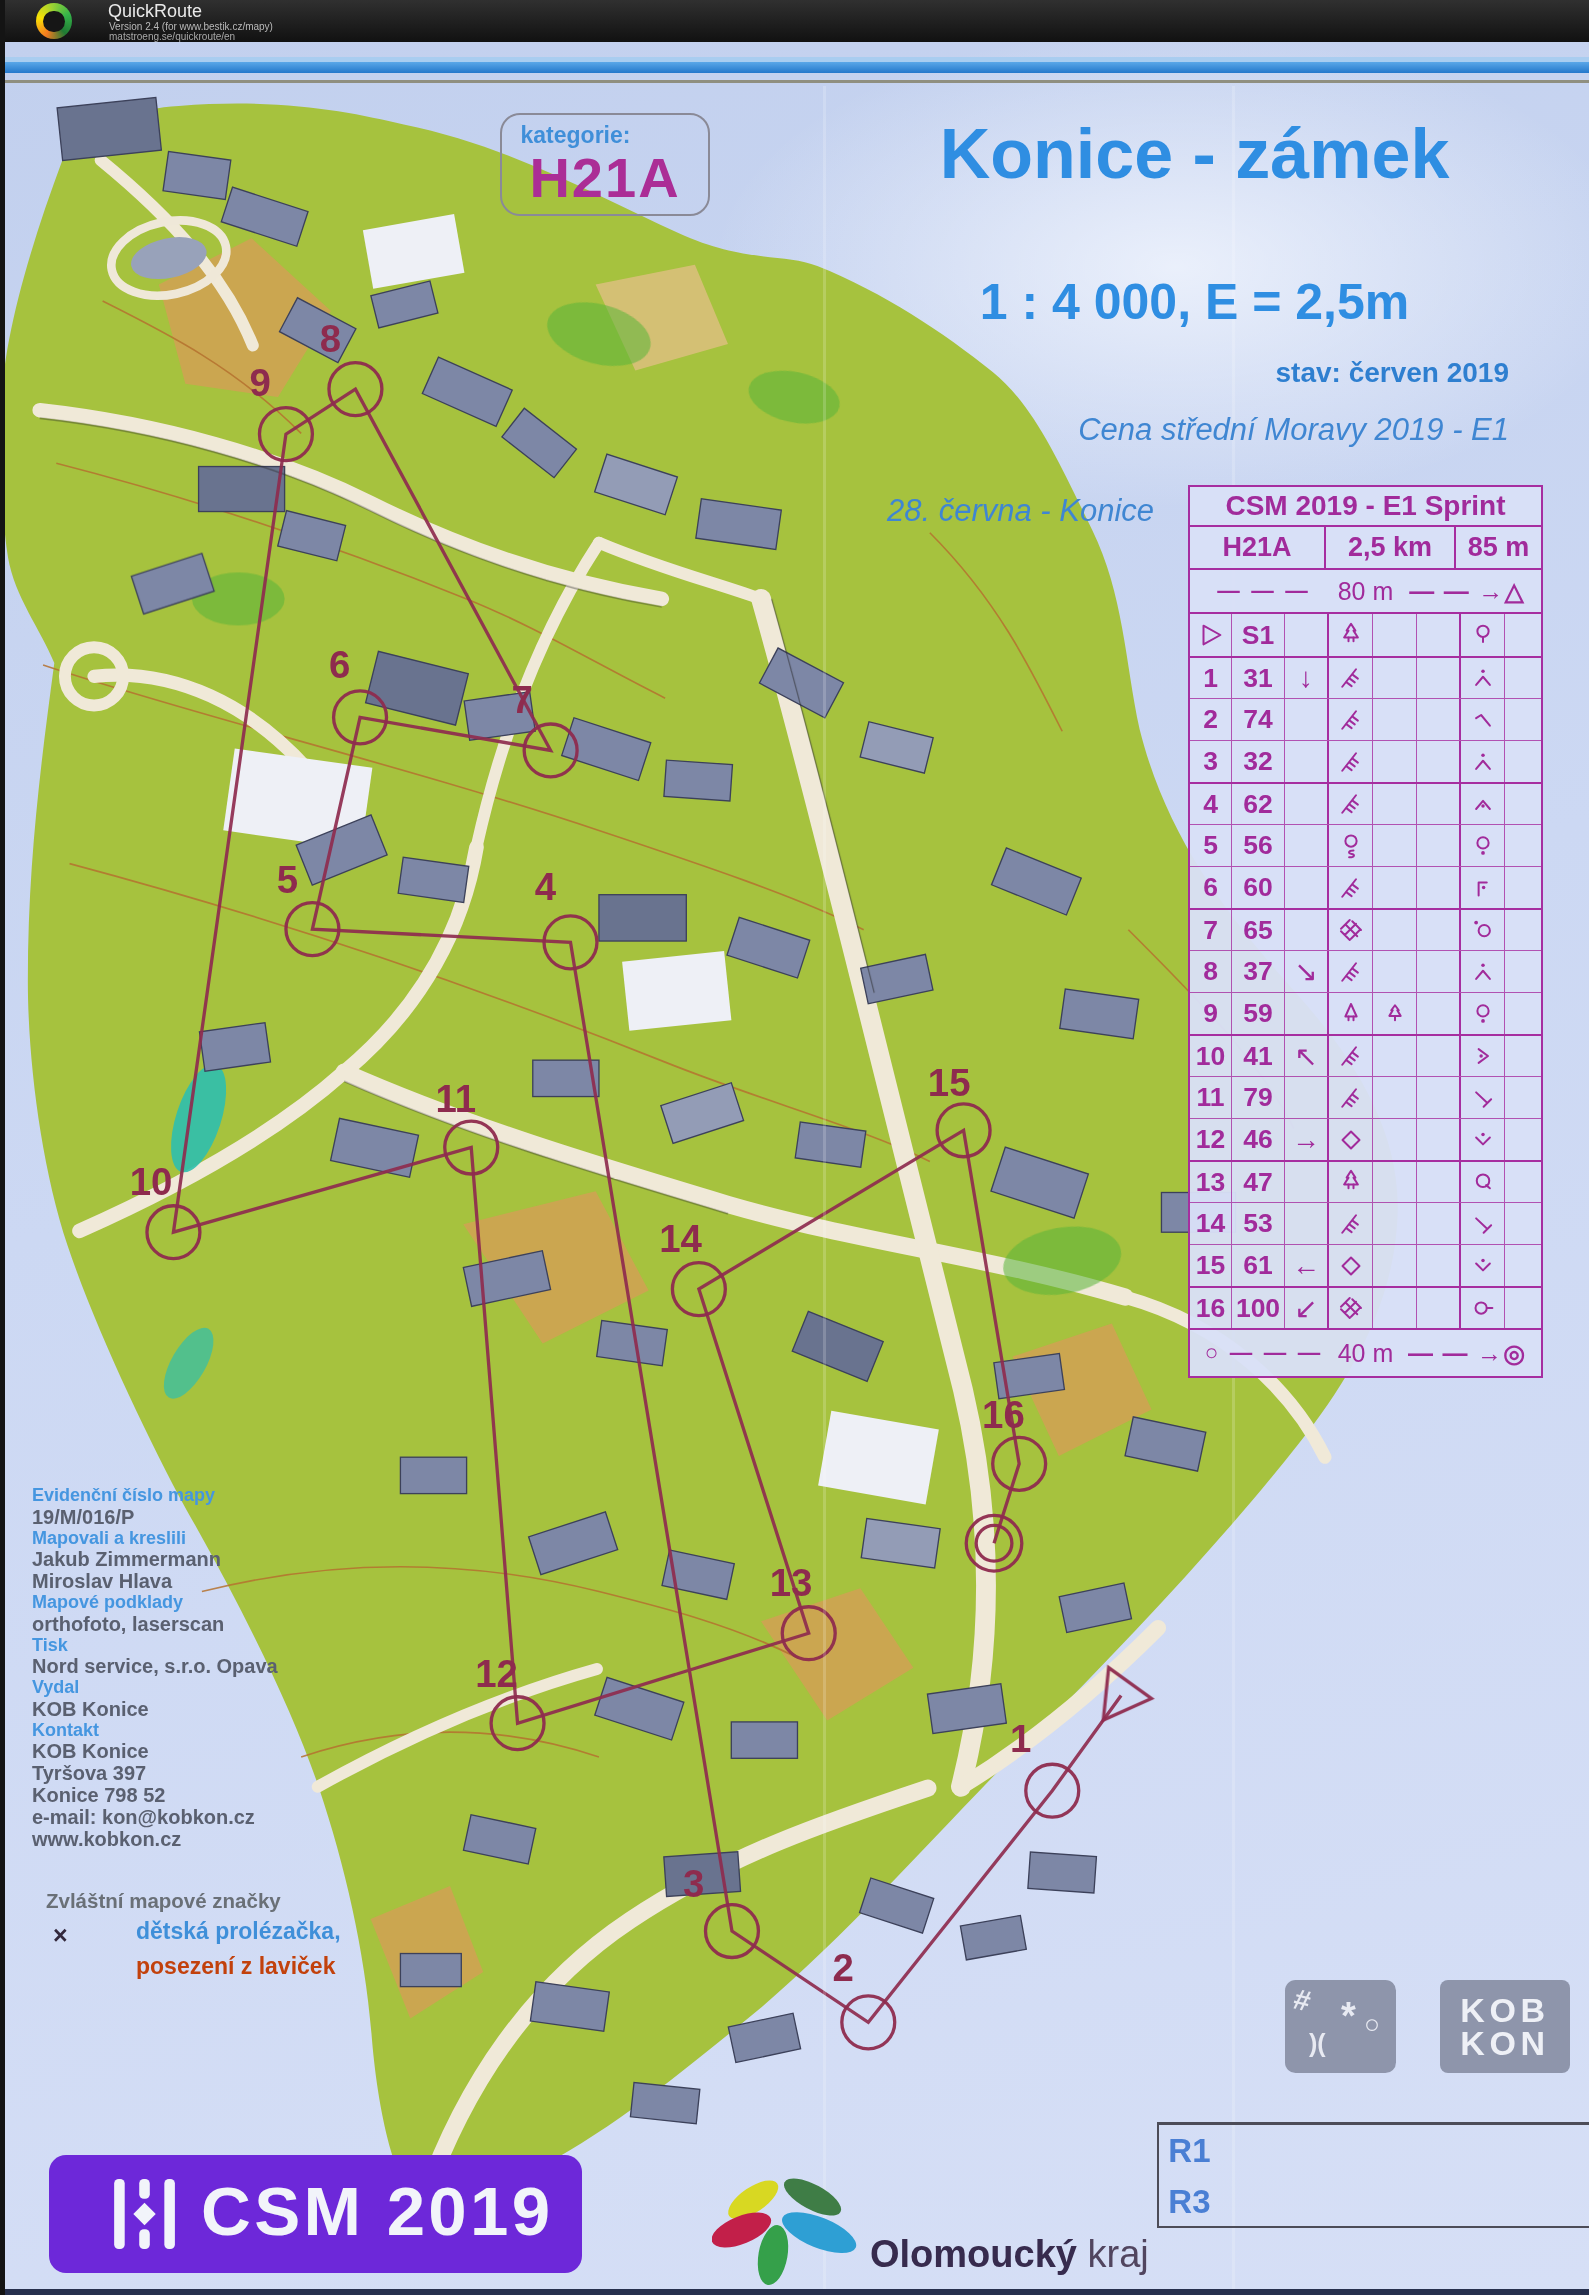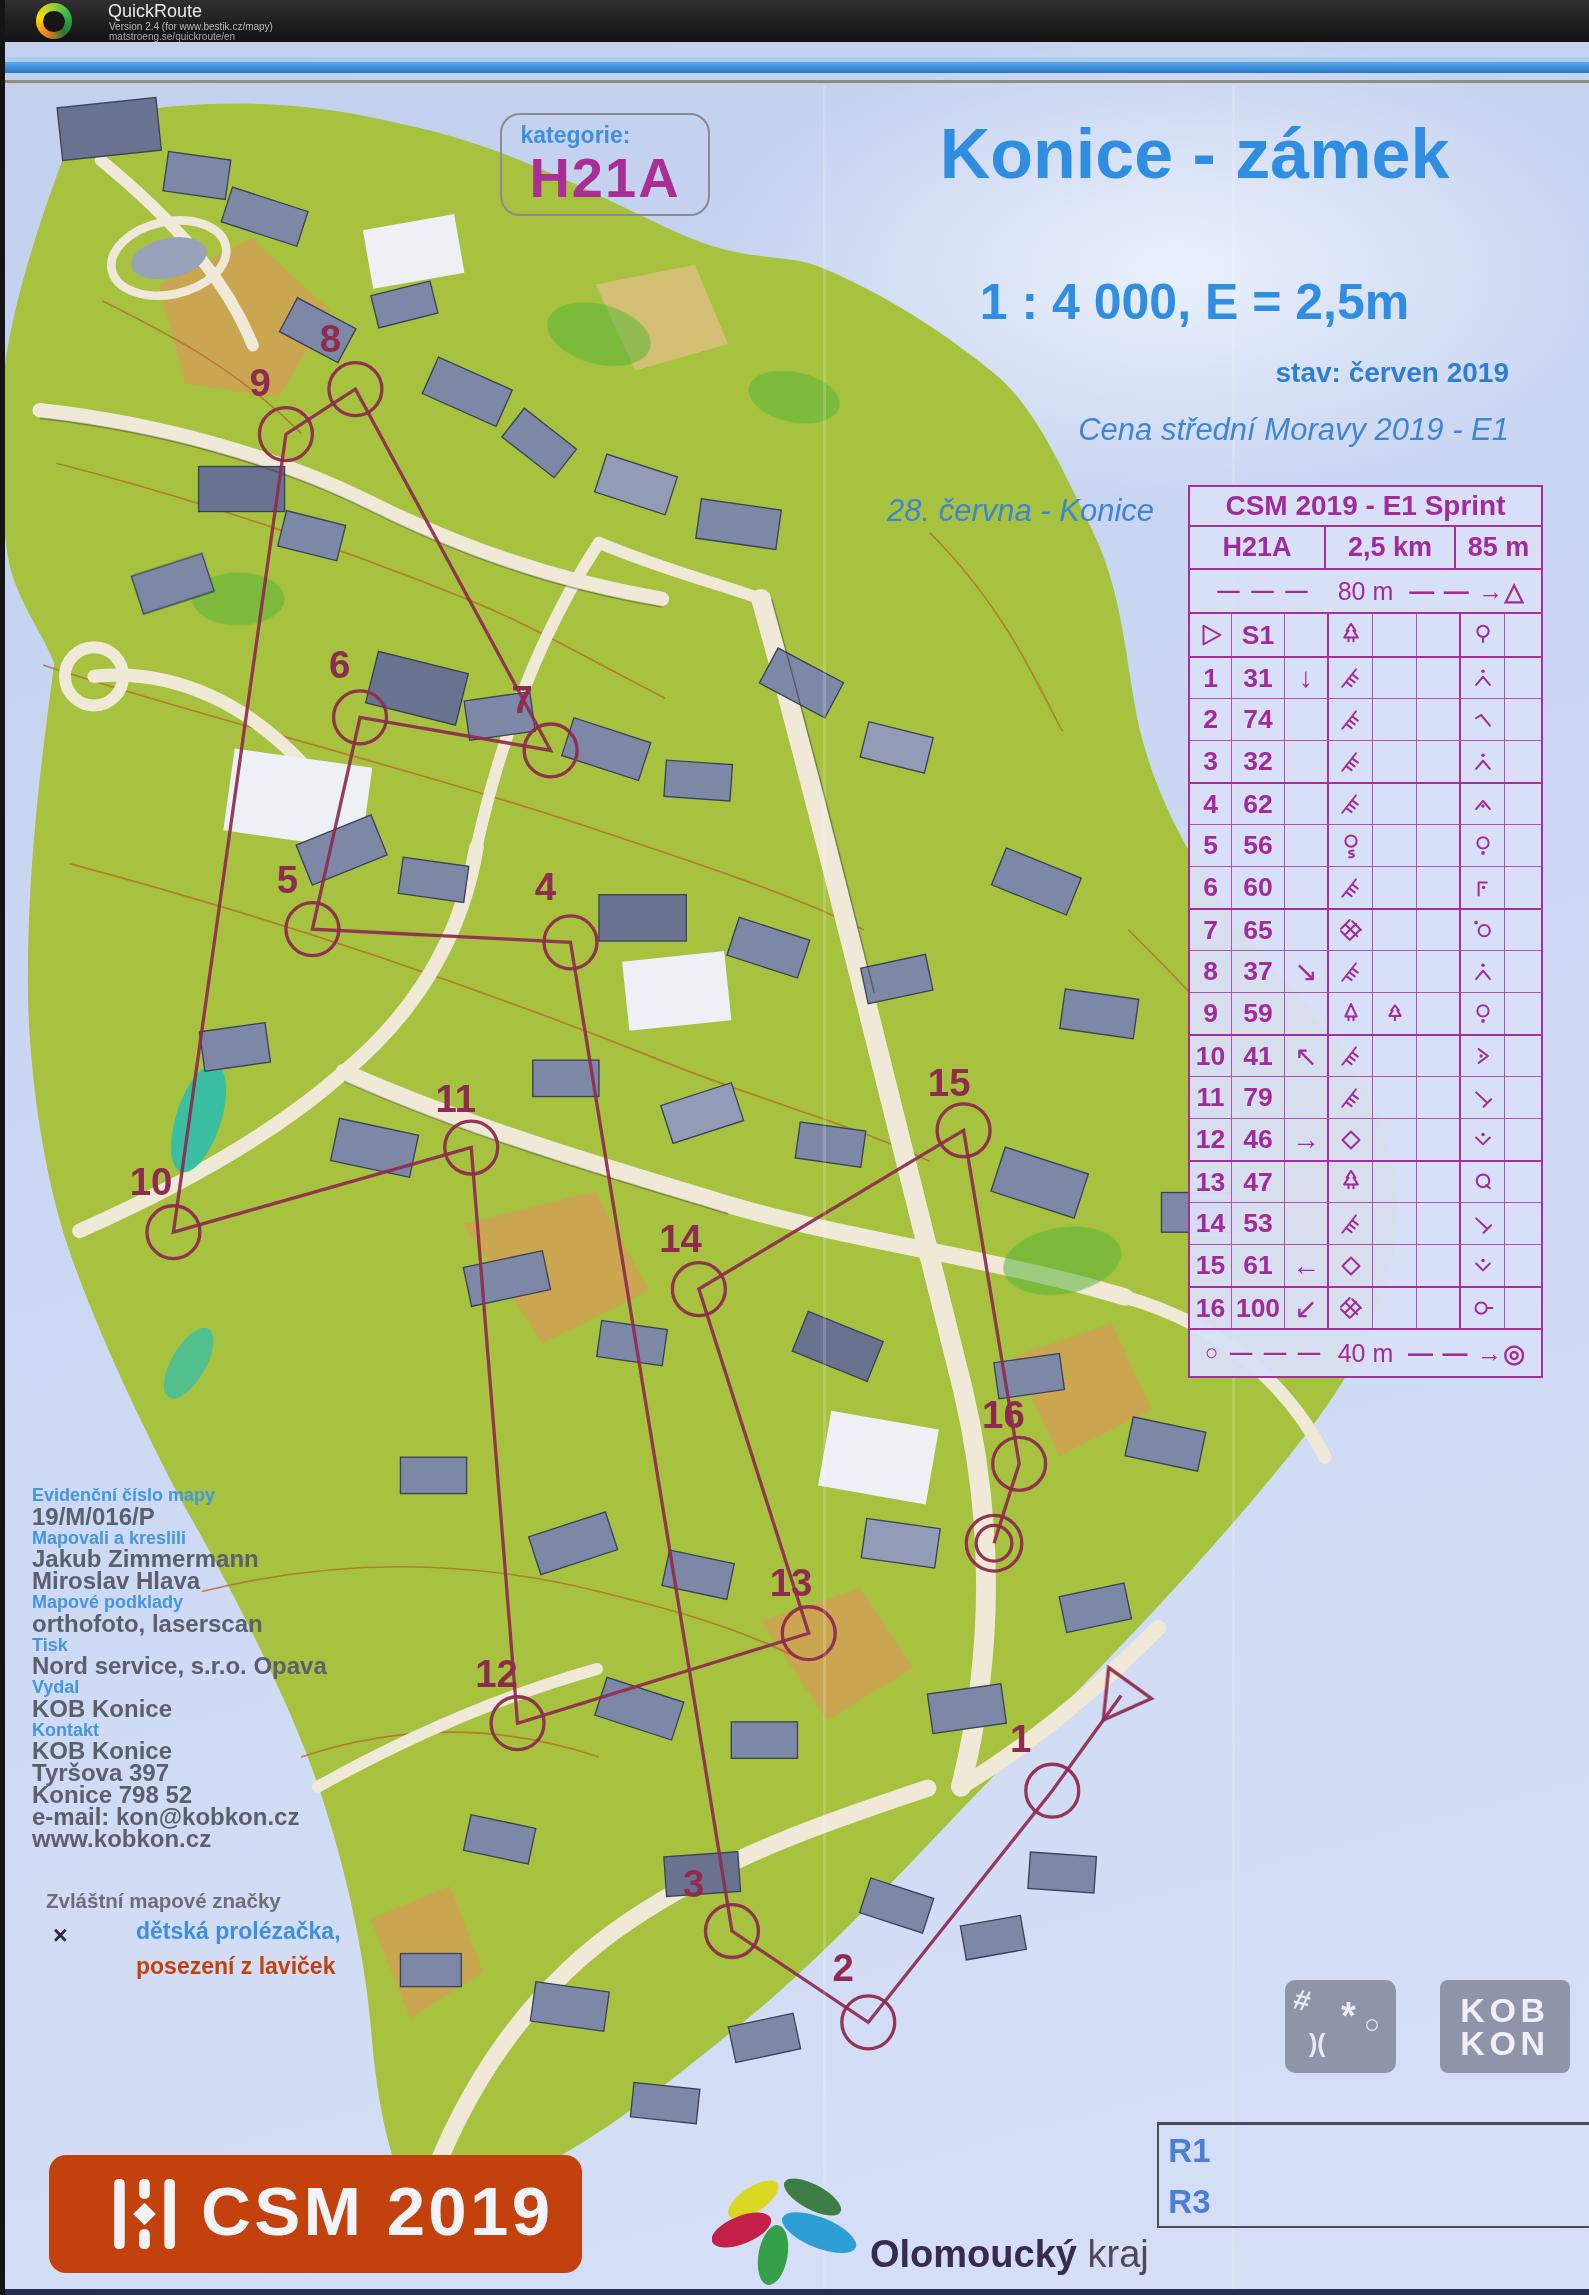--- a/index.html
+++ b/index.html
@@ -73,29 +73,29 @@
   .cell:last-child{border-right:none;}
   .ca{width:42px}.cb{width:53px}.cc{width:44px}.cd{width:44px}
   .ce{width:44px}.cf{width:44px}.cg{width:44px}.ch{flex:1}
   .cell svg{width:30px;height:30px;stroke:#a12b9b;stroke-width:1.6;fill:none;stroke-linecap:round;stroke-linejoin:round;}
   .cell svg .f{fill:#a12b9b;stroke:none;}
   .arrowtxt{font-size:28px;font-weight:400;}
 
   
   .credits{position:absolute;left:32px;top:1485px;width:410px;z-index:10;}
   .cl{font-size:18px;line-height:20.5px;color:#4596e0;font-weight:600;}
-  .cv{font-size:24px;line-height:22px;color:#5a6070;font-weight:600;}
+  .cv{font-size:20px;line-height:22px;color:#5a6070;font-weight:600;}
   .special-head{position:absolute;left:46px;top:1889px;font-size:20.5px;color:#6a7077;font-weight:600;z-index:10;}
   .special-mark{position:absolute;left:53px;top:1921px;font-size:25px;color:#33283c;font-weight:700;z-index:10;}
   .special-1{position:absolute;left:136px;top:1918px;font-size:23px;color:#3f8fd9;font-weight:700;z-index:10;}
   .special-2{position:absolute;left:136px;top:1953px;font-size:23px;color:#c2410c;font-weight:700;z-index:10;}
 
   
   .csm-logo{position:absolute;left:49px;top:2155px;width:533px;height:118px;z-index:10;
-            background:#c2410c;border-radius:17px;}
+            background:#6d28d9;border-radius:17px;}
   .csm-icon{position:absolute;left:61px;top:24px;}
   .csm-text{position:absolute;left:152px;top:17px;font-size:69px;font-weight:700;color:#f2f4fa;letter-spacing:3.3px;}
   .olk{position:absolute;left:712px;top:2172px;height:116px;z-index:10;}
   .olk-text{position:absolute;left:158px;top:61px;font-size:38px;color:#372b4e;}
   .olk-text b{font-weight:700;}
   .olk-text span{font-weight:400;color:#51455f;}
   .symbox{position:absolute;left:1285px;top:1980px;width:111px;height:93px;z-index:10;
           background:rgba(132,139,160,.88);border-radius:10.6px;color:#e8eaf2;}
   .symbox span{position:absolute;font-weight:700;}
   .kobkon{position:absolute;left:1414px;top:1980px;width:130px;height:93px;z-index:10;

